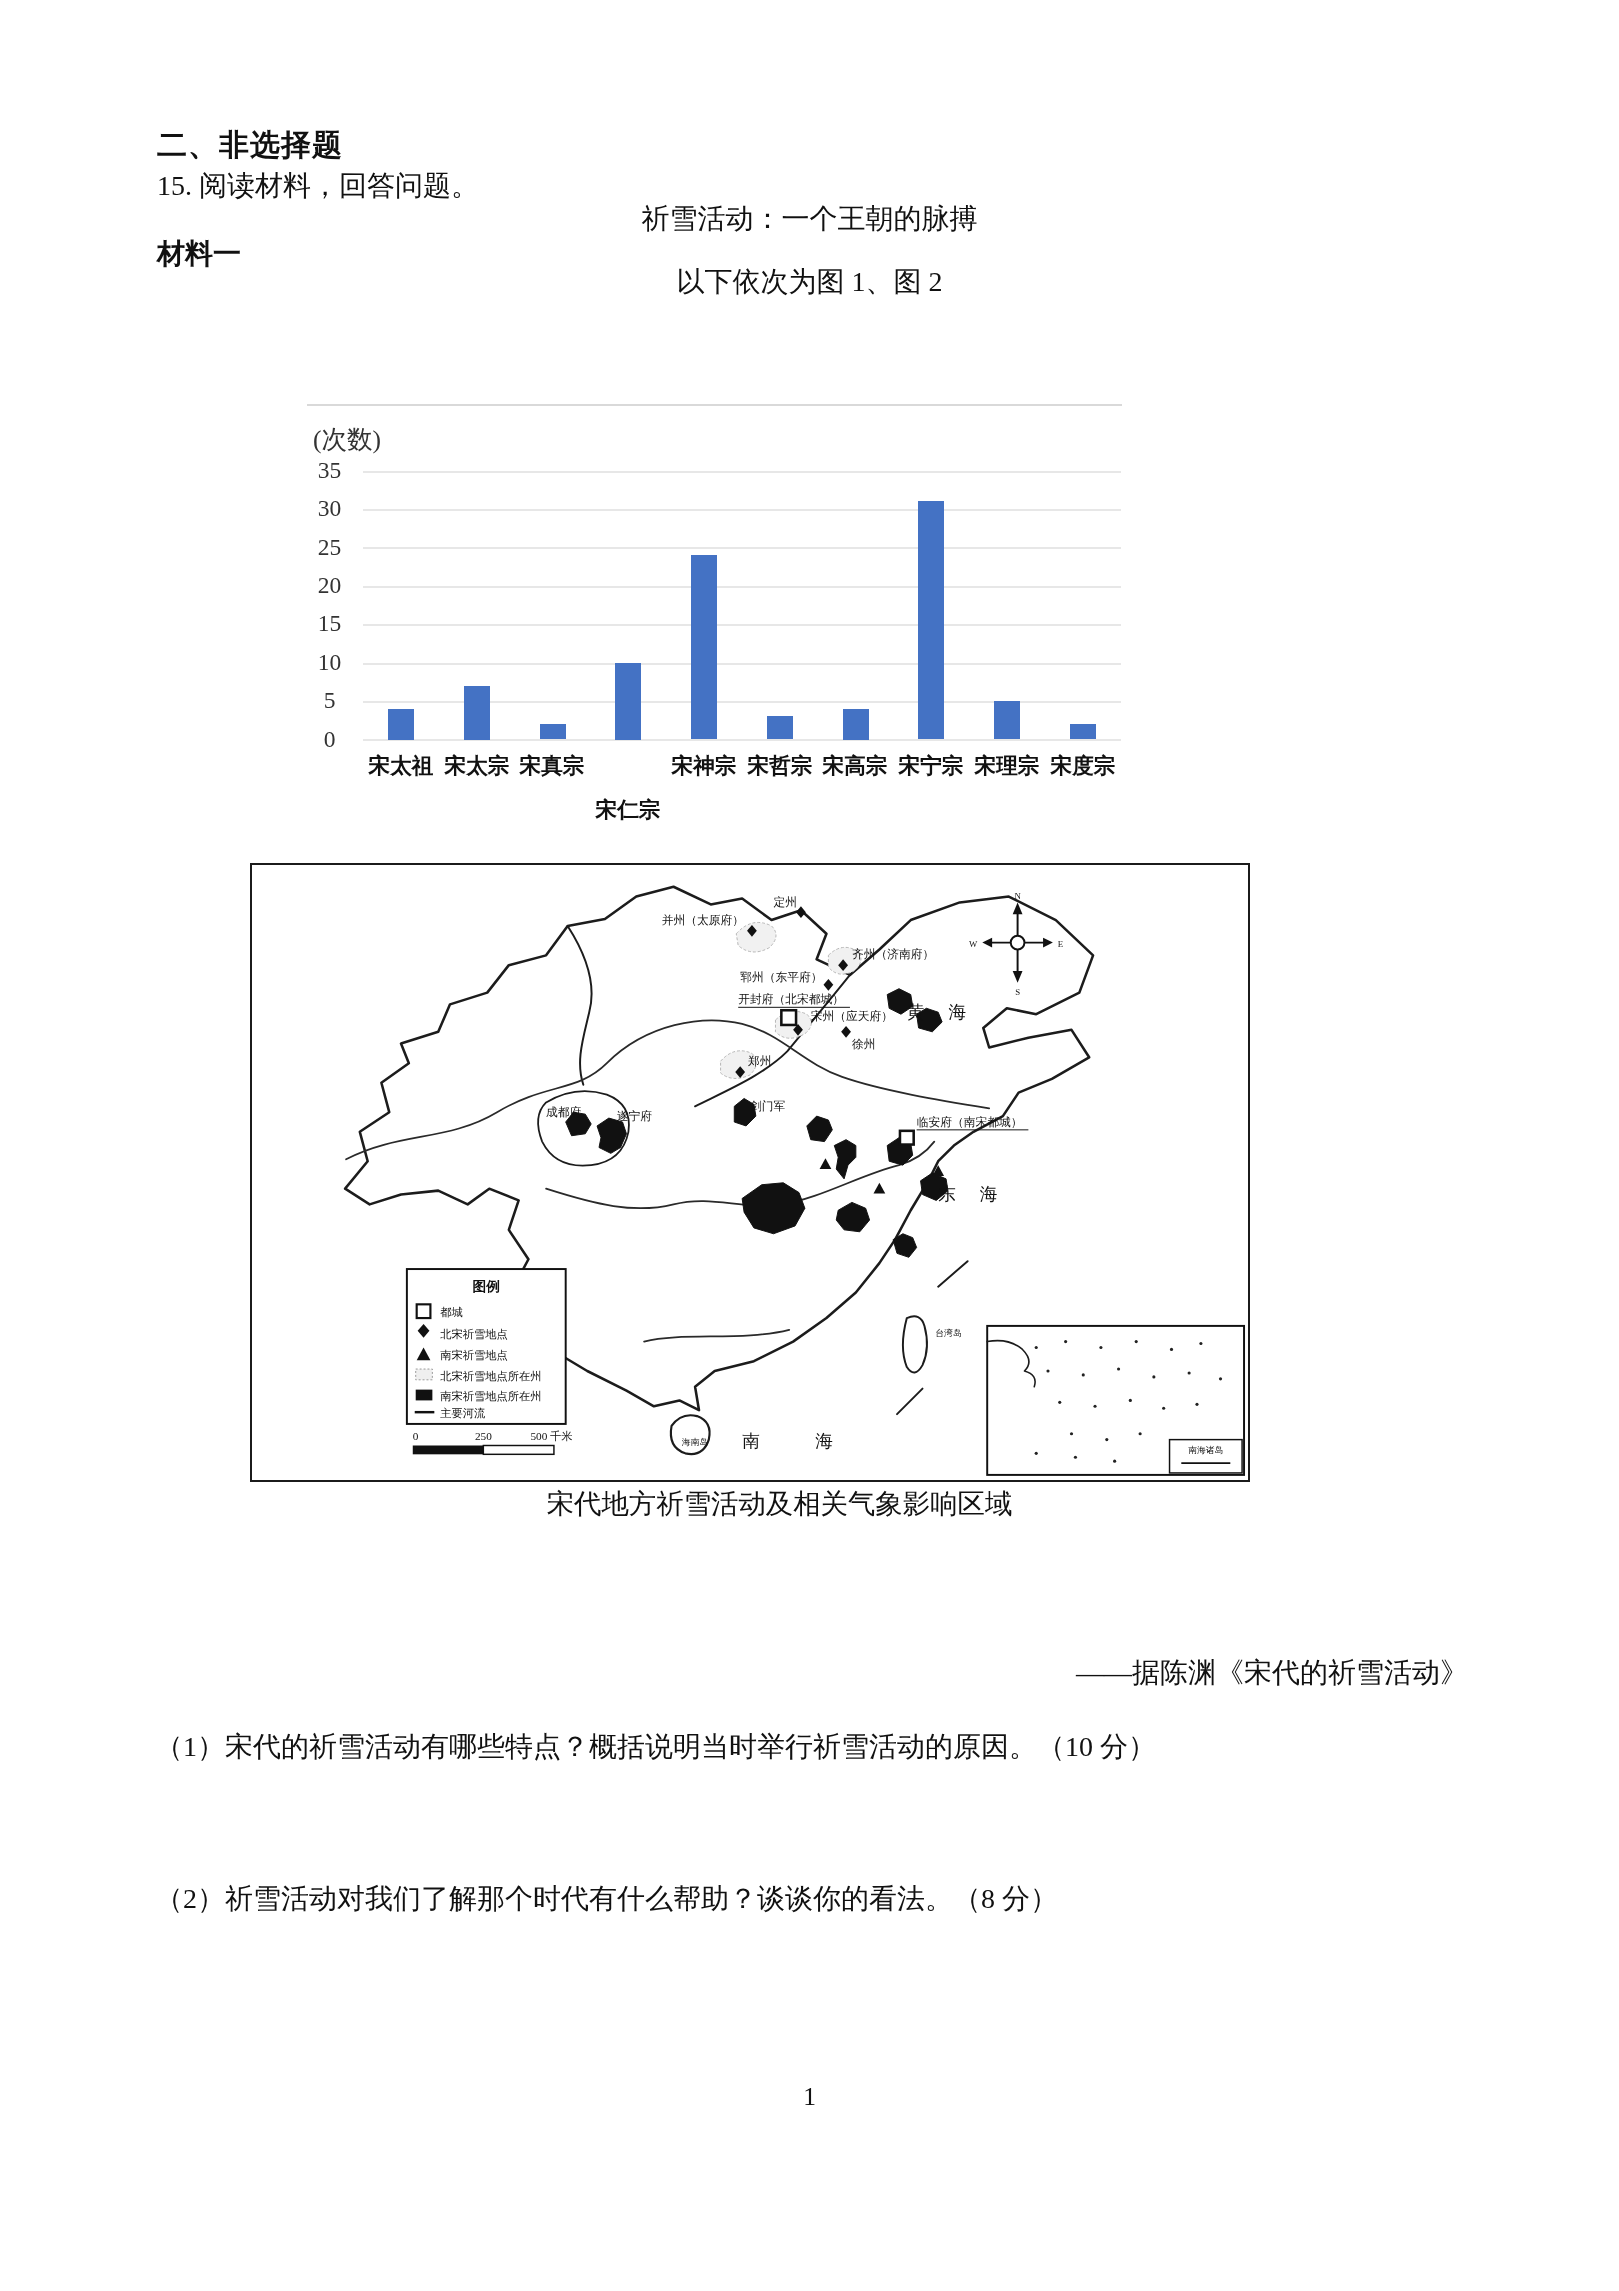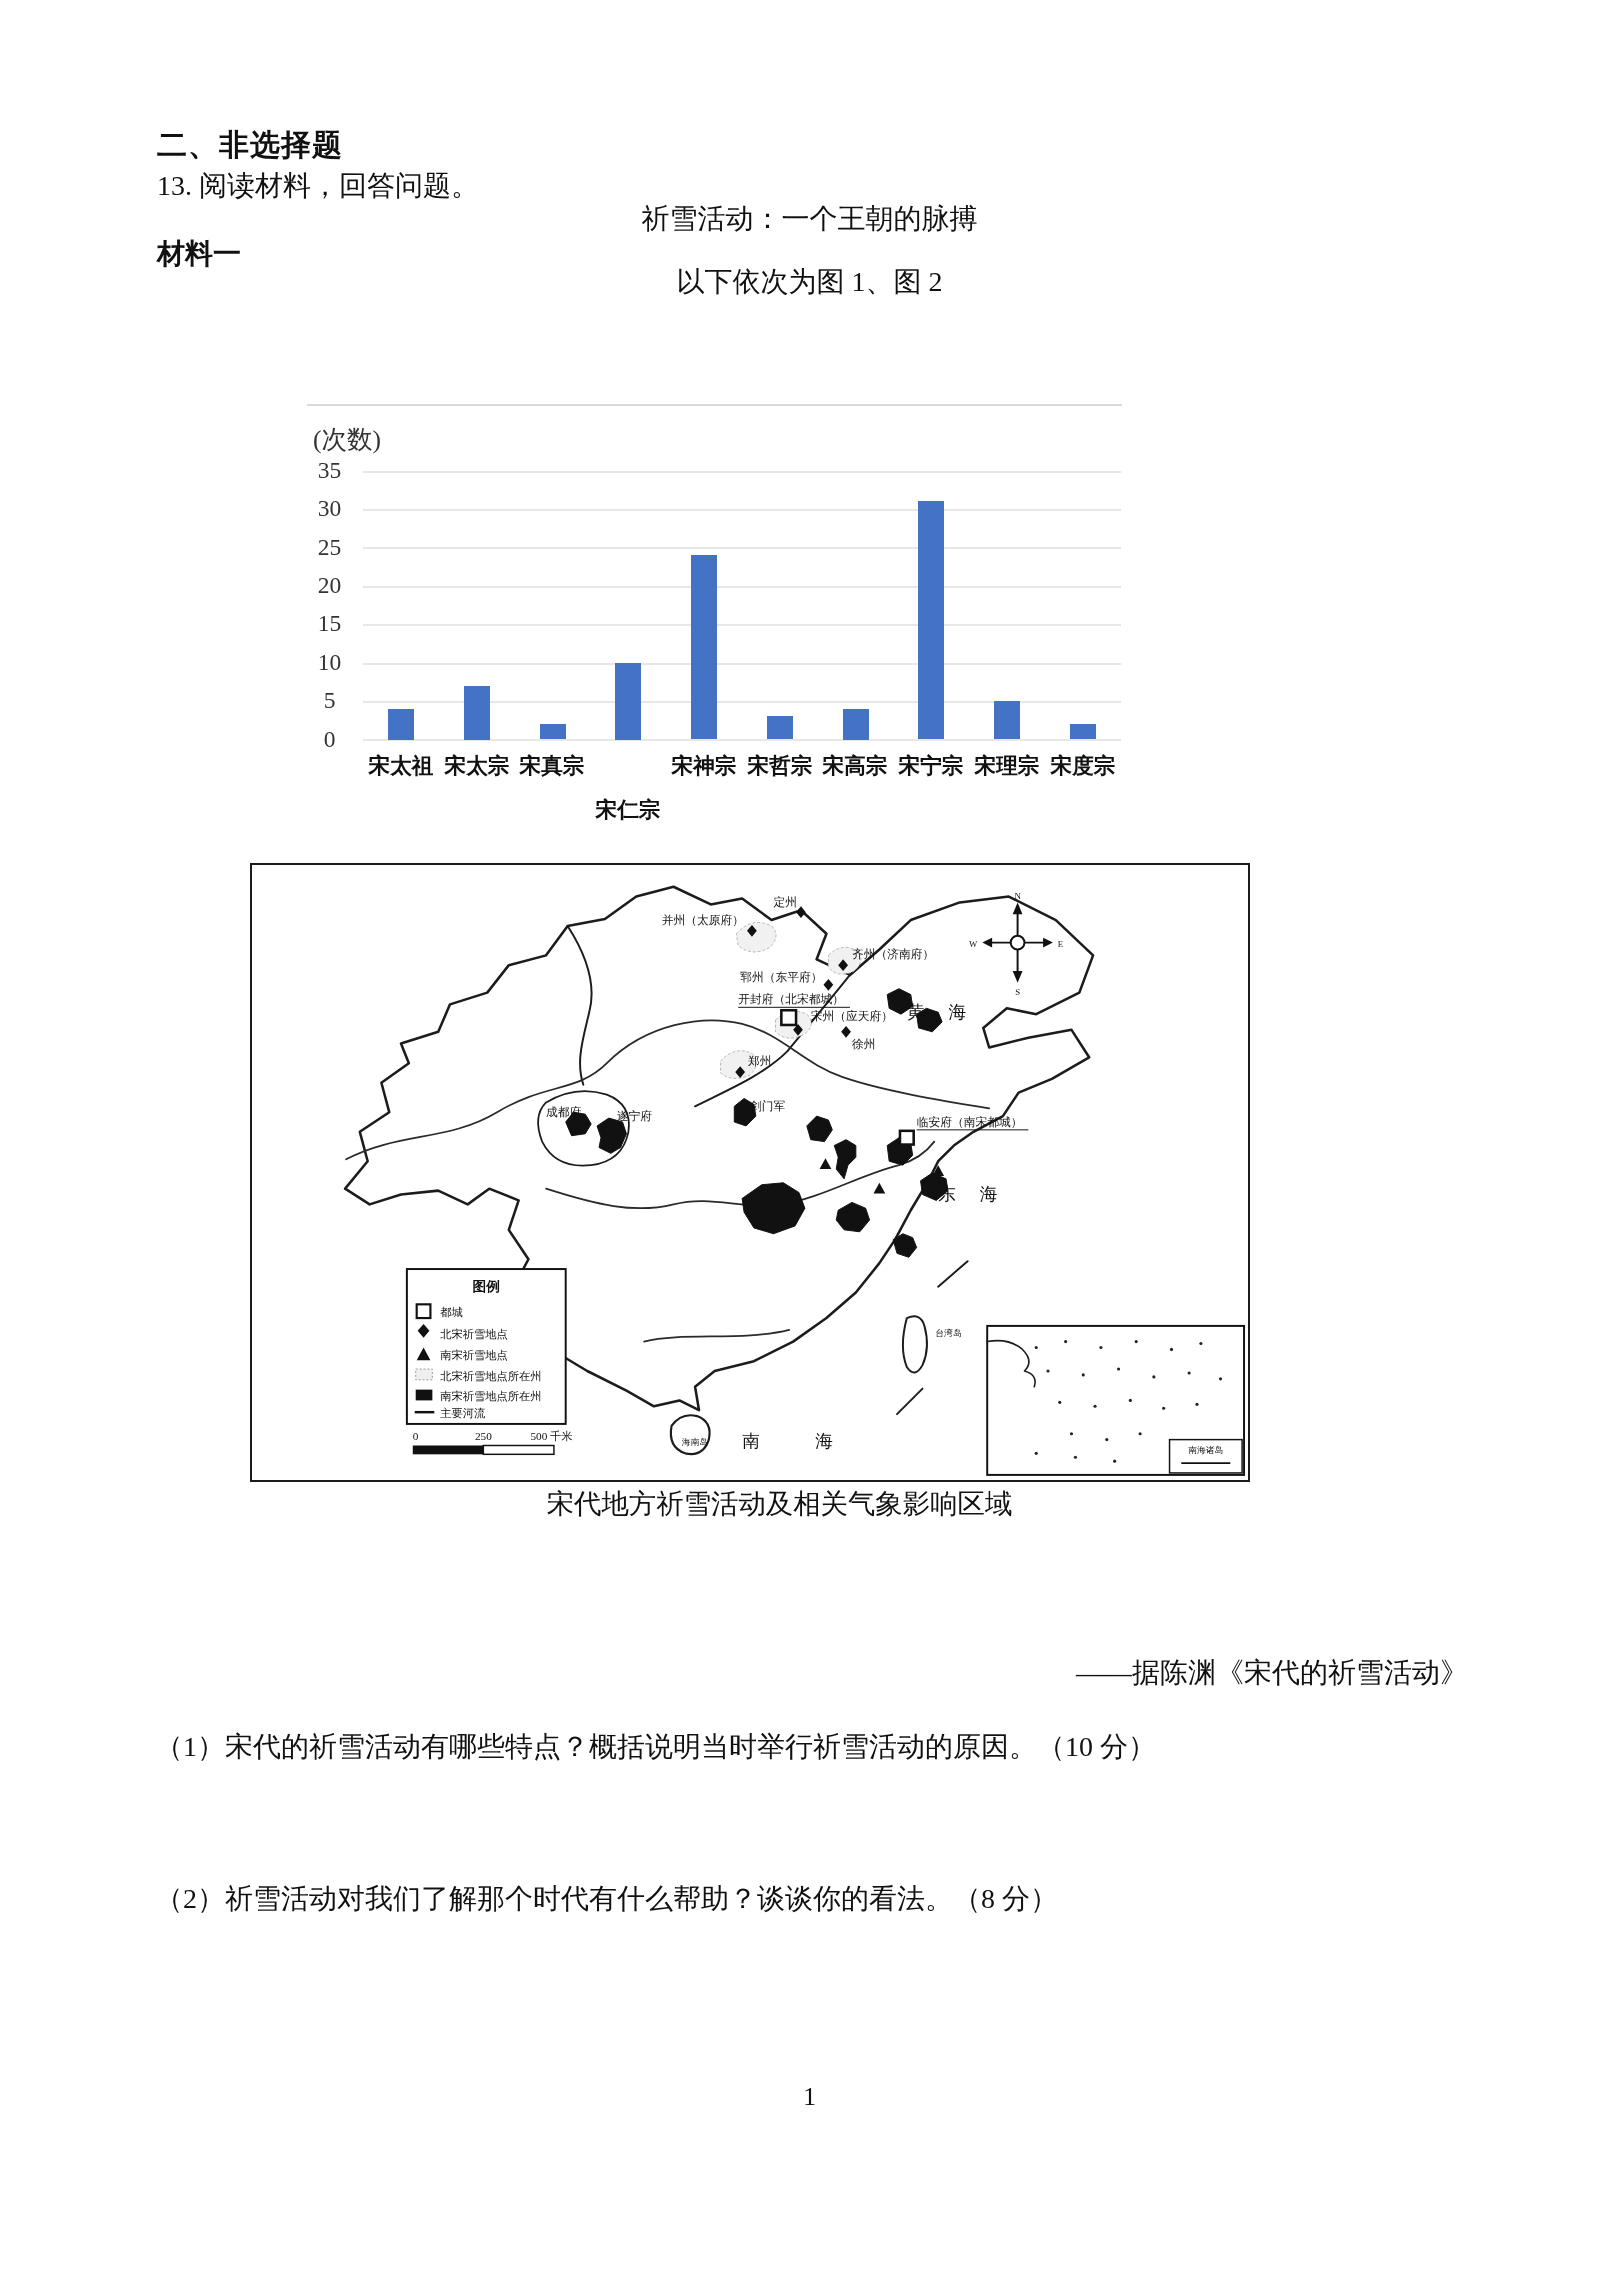--- a/index.html
+++ b/index.html
@@ -48,21 +48,21 @@
   .tiny-label{font-size:9px;}
   .legend-text{font-size:11.5px;}
 </style>
 </head>
 <body>
 
 <div class="page">
 
   <div class="abs section-heading" style="left:157px;top:125px;">二、非选择题</div>
 
-  <div class="abs body-text" style="left:157px;top:167px;">13. 阅读材料，回答问题。</div>
+  <div class="abs body-text" style="left:157px;top:167px;">15. 阅读材料，回答问题。</div>
 
   <div class="abs body-text centered" style="top:200px;">祈雪活动：一个王朝的脉搏</div>
 
   <div class="abs bold body-text" style="left:157px;top:235px;">材料一</div>
 
   <div class="abs body-text centered" style="top:263px;">以下依次为图 1、图 2</div>
 
   <div id="chart-wrap" class="abs">
     <div id="chart-unit">(次数)</div>
     <div id="chart-plot">

